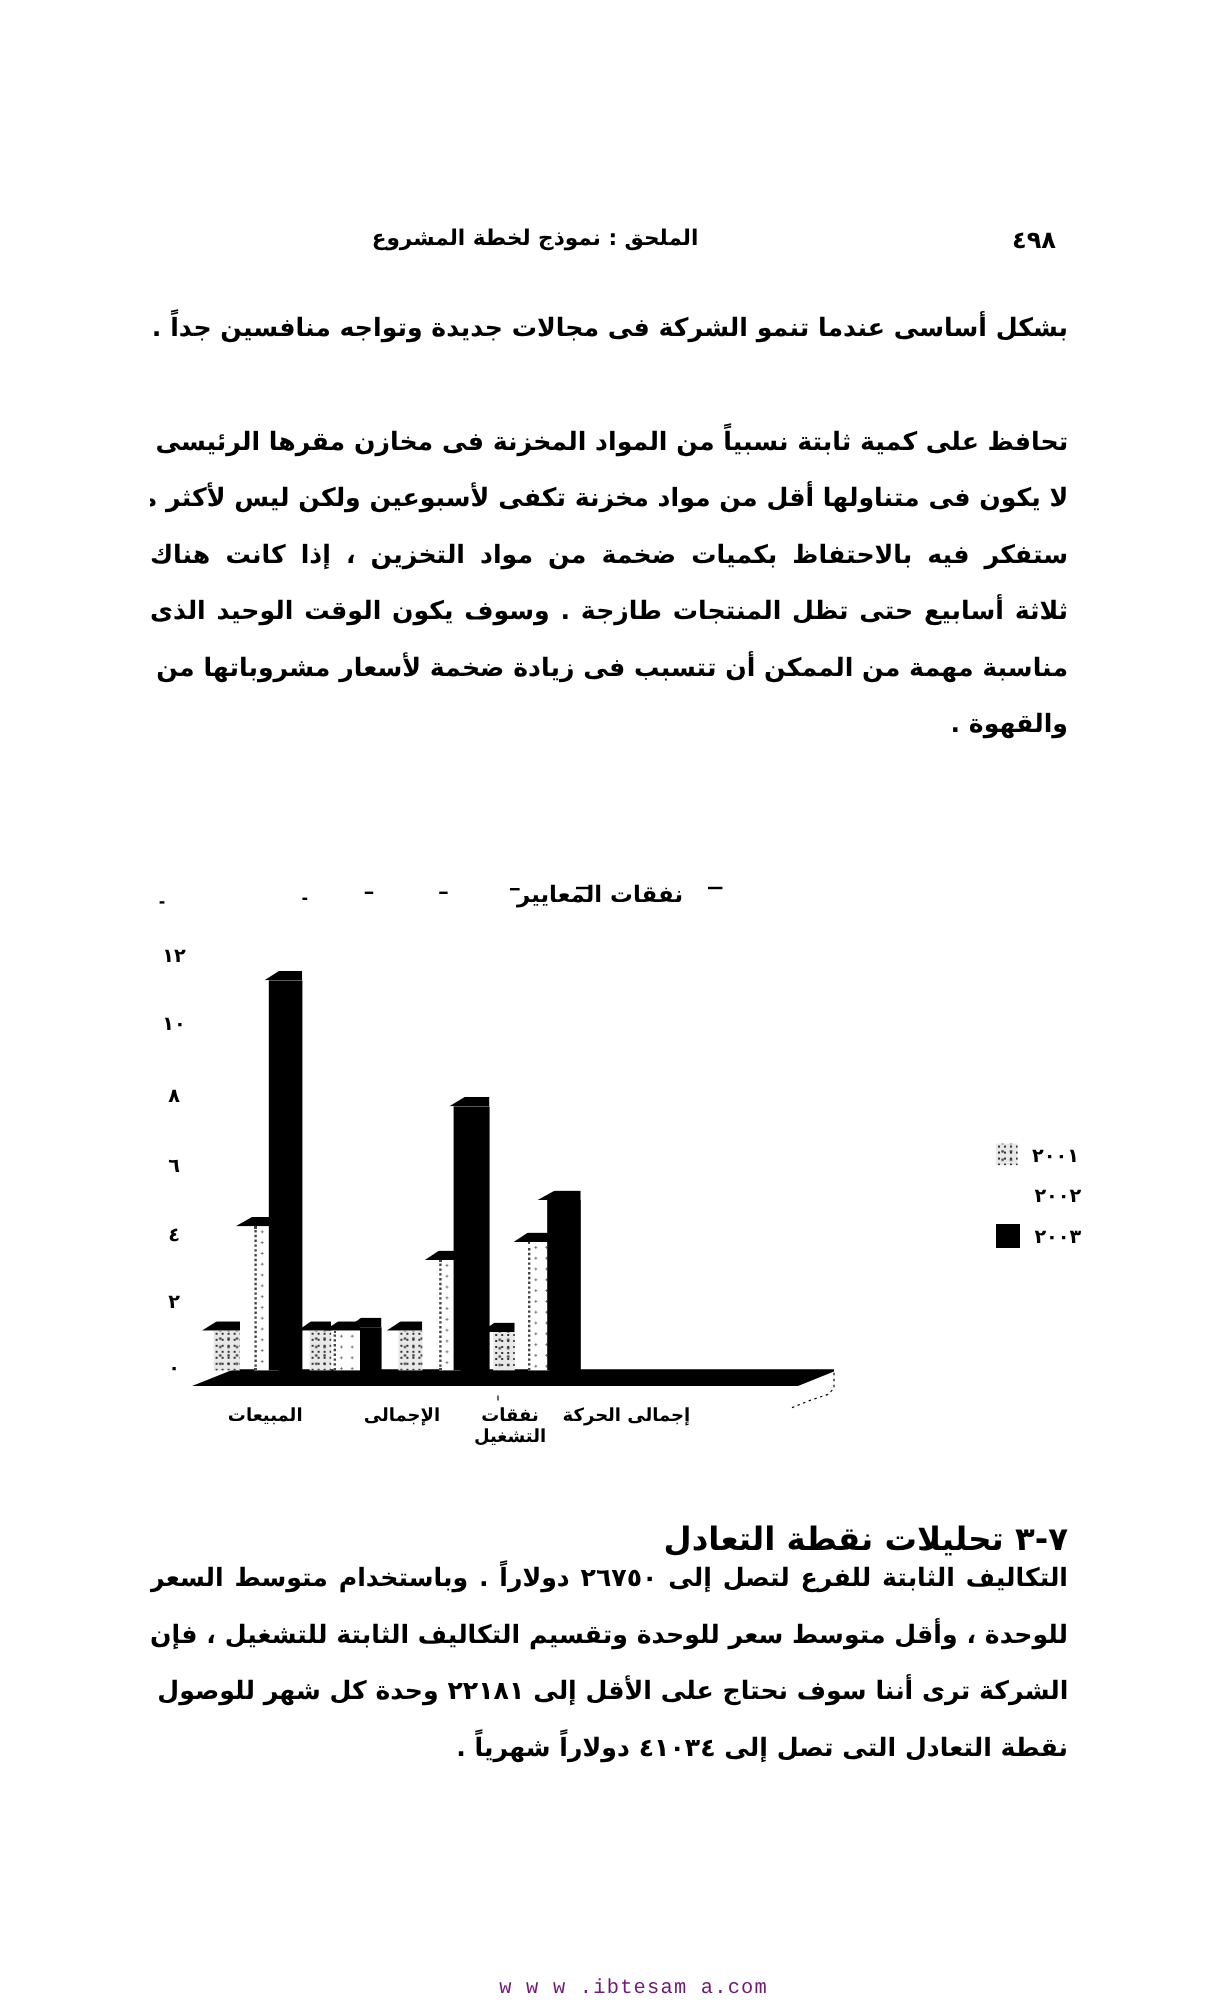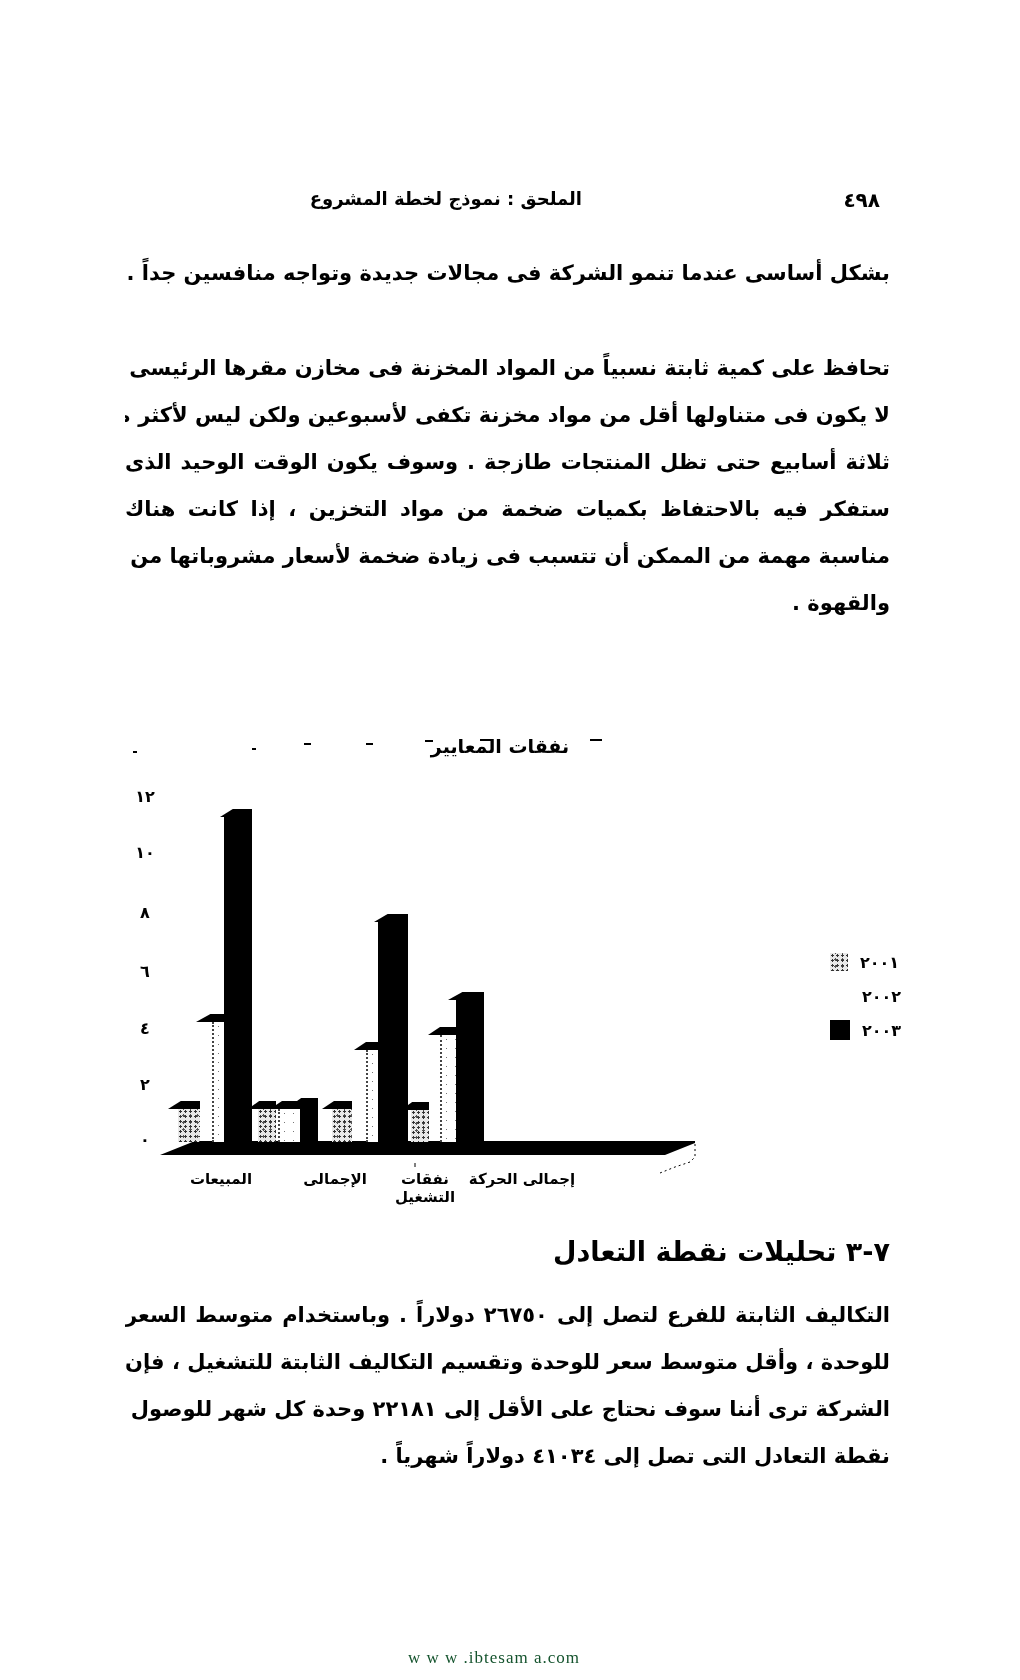--- a/index.html
+++ b/index.html
@@ -26,41 +26,41 @@
     background-image: radial-gradient(#777 0.8px, transparent 1px); background-size:9px 9px;
     border-left:2px dotted #444; }
   .bar.s2003 { background:#000; }
   .bar .cap { position:absolute; top:-8px; left:-10px; right:0; height:8px; background:#000;
               clip-path: polygon(0 100%, 40% 0, 100% 0, 100% 100%); }
   .xlabel { position:absolute; top:1170px; font-size:15px; font-weight:bold; direction:rtl; text-align:center; width:110px; }
   .legend { position:absolute; left:830px; top:945px; direction:ltr; }
   .legend .item { height:34px; display:flex; align-items:center; }
   .legend .sw { width:20px; height:20px; margin-right:12px; }
   .legend .lbl { font-size:16px; font-weight:bold;text-align:right; }
-  .section-title { position:absolute; top:1236px; right:130px; font-size:27px; font-weight:bold; direction:rtl; }
-  .footer { position:absolute; top:1648px; left:408px; width:240px; font-family:Liberation Serif, serif;
-            font-size:17px; color:#14532d; letter-spacing:1px; text-align:left; }
+  .section-title { position:absolute; top:1268px; right:130px; font-size:27px; font-weight:bold; direction:rtl; }
+  .footer { position:absolute; top:1648px; left:408px; width:240px; font-family:Liberation Mono, monospace;
+            font-size:17px; color:#701a75; letter-spacing:1px; text-align:center; }
 </style>
 </head>
 <body>
 
 <div class="hdr">
   <span class="pnum">٤٩٨</span>
   <span class="htitle">الملحق : نموذج لخطة المشروع</span>
 </div>
 
 <div class="para" style="top:250px;">
   <span class="ln last">بشكل أساسى عندما تنمو الشركة فى مجالات جديدة وتواجه منافسين جداً .</span>
 </div>
 
 <div class="para" style="top:345px;">
   <span class="ln">تحافظ على كمية ثابتة نسبياً من المواد المخزنة فى مخازن مقرها الرئيسى بحيث</span>
   <span class="ln">لا يكون فى متناولها أقل من مواد مخزنة تكفى لأسبوعين ولكن ليس لأكثر من</span>
+  <span class="ln">ستفكر فيه بالاحتفاظ بكميات ضخمة من مواد التخزين ، إذا كانت هناك</span>
   <span class="ln">ثلاثة أسابيع حتى تظل المنتجات طازجة . وسوف يكون الوقت الوحيد الذى</span>
-  <span class="ln">ستفكر فيه بالاحتفاظ بكميات ضخمة من مواد التخزين ، إذا كانت هناك</span>
   <span class="ln">مناسبة مهمة من الممكن أن تتسبب فى زيادة ضخمة لأسعار مشروباتها من الشاى</span>
   <span class="ln last">والقهوة .</span>
 </div>
 
 <div>
   <div class="chart-title">نفقات المعايير</div>
   <div class="chart-title-dashes">
     <span style="left:133px; top:751px; width:4px;"></span>
     <span style="left:252px; top:748px; width:4px;"></span>
     <span style="left:304px; top:743px; width:7px;"></span>

